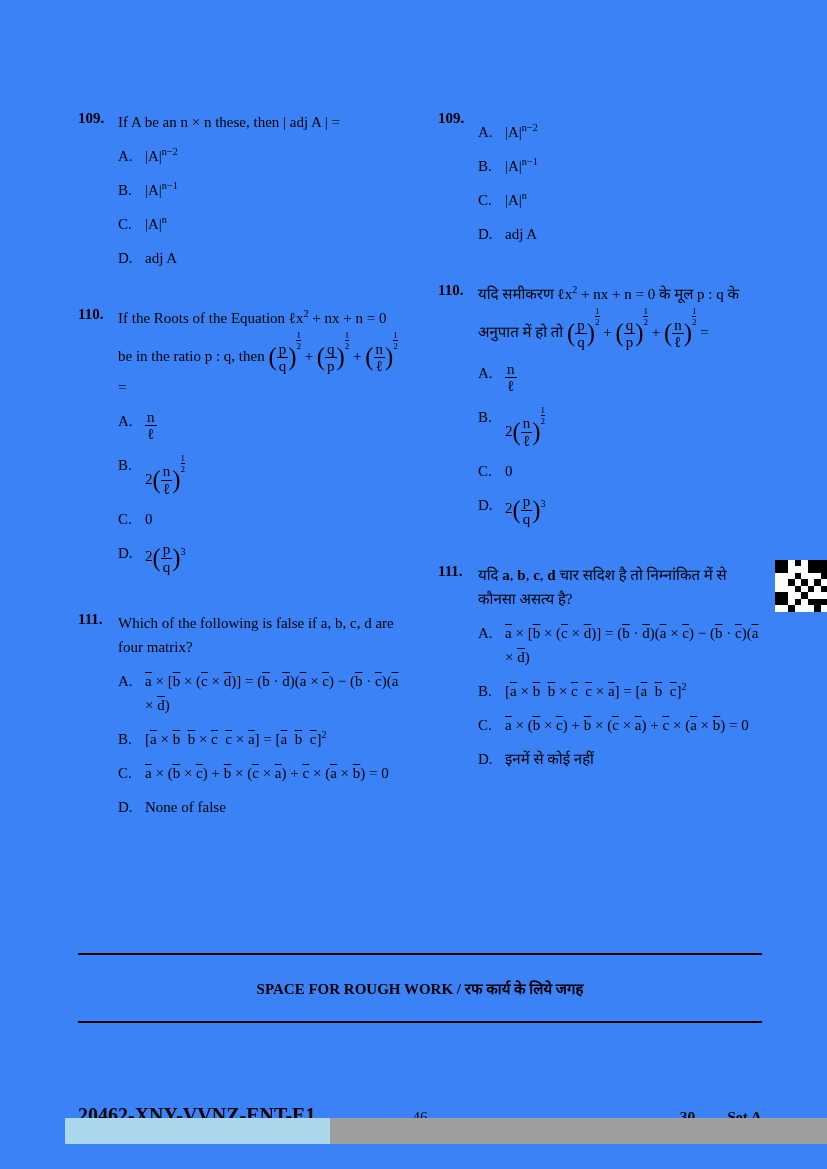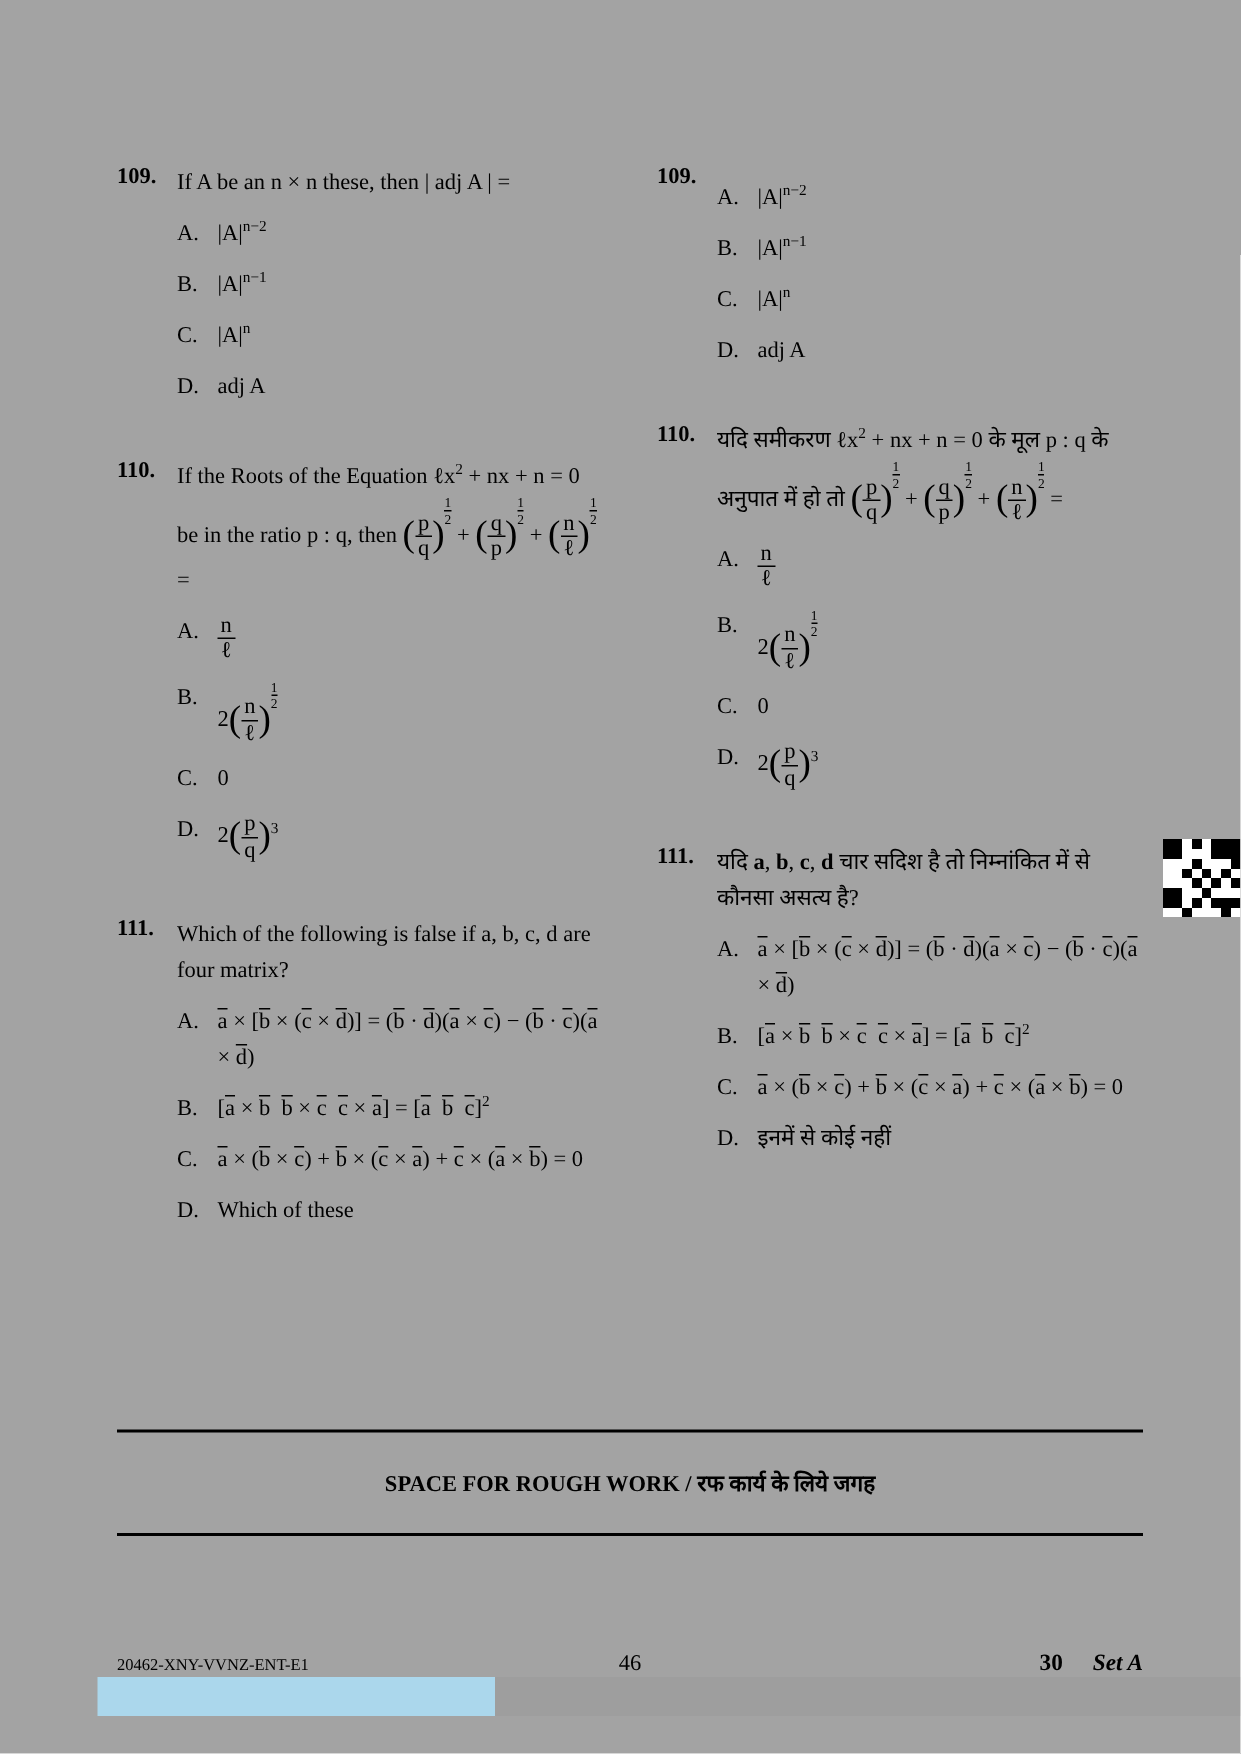--- a/index.html
+++ b/index.html
@@ -1,18 +1,18 @@
 <!DOCTYPE html>
 <html><head>
 <meta charset="utf-8">
 <style>
   * { box-sizing: border-box; margin: 0; padding: 0; }
   html, body { background: #ffffff; }
   .page {
-    position: relative; width: 827px; height: 1169px; background: #a3a3a3;
+    position: relative; width: 827px; height: 1169px; background: #3b82f6;
     font-family: "Liberation Serif", "DejaVu Serif", serif;
     color: #000; font-size: 15px; overflow: hidden; margin: 0 auto;
   }
   .content { position: absolute; top: 110px; left: 78px; width: 684px; }
   .columns { display: flex; gap: 36px; }
   .col { width: 324px; }
   .question { display: flex; margin-bottom: 26px; }
   .qnum { flex: 0 0 40px; font-weight: 700; }
   .qbody { flex: 1; }
   .stem { line-height: 1.6; margin-bottom: 6px; }
@@ -25,24 +25,24 @@
   .frac .fden { display: block; border-top: 1px solid #000; padding: 0 2px; }
   .pow { display: inline-block; text-align: center; font-size: 0.6em; line-height: 1.15; vertical-align: 1.3em; }
   .pow .fnum { display: block; }
   .pow .fden { display: block; border-top: 1px solid #000; }
   .bp { font-size: 1.65em; vertical-align: middle; line-height: 1; }
   .vb { text-decoration: overline; }
   .rough { position: absolute; top: 953px; left: 78px; width: 684px; }
   .rule { border-top: 2px solid #000; height: 0; }
   .rough-label { text-align: center; font-weight: 700; padding: 23px 0; font-size: 15px; }
   .footer { position: absolute; top: 1068px; left: 78px; width: 684px; display: flex; align-items: baseline; }
-  .footer-code { font-weight: 400; flex: 1; font-size: 11px; margin-top: 36px; }
+  .footer-code { font-weight: 700; flex: 1; font-size: 20px; margin-top: 36px; }
   .footer-page { flex: 0 0 auto; }
   .footer-right { flex: 1; text-align: right; font-weight: 700; font-size: 15.5px; }
-  .footer-right .setlbl { margin-left: 20px; font-style: italic; }
+  .footer-right .setlbl { margin-left: 32px; }
   .colorbar { position: absolute; top: 1118px; left: 65px; right: 0; height: 26px; display: flex; }
   .bar-blue { width: 265px; background: #abd7ec; }
   .bar-gray { flex: 1; background: #9e9e9e; }
   .qr { position: absolute; top: 558px; right: 0; width: 52px; height: 55px; }
 </style>
 </head>
 <body>
 
 <div class="page">
   <div class="content">
@@ -112,21 +112,21 @@
               <div class="opt">
                 <span class="olabel">B.</span>
                 <span class="otext">[<span class="vb">a</span> × <span class="vb">b</span> <span class="vb">b</span> × <span class="vb">c</span> <span class="vb">c</span> × <span class="vb">a</span>] = [<span class="vb">a</span> <span class="vb">b</span> <span class="vb">c</span>]<sup>2</sup></span>
               </div>
               <div class="opt">
                 <span class="olabel">C.</span>
                 <span class="otext"><span class="vb">a</span> × (<span class="vb">b</span> × <span class="vb">c</span>) + <span class="vb">b</span> × (<span class="vb">c</span> × <span class="vb">a</span>) + <span class="vb">c</span> × (<span class="vb">a</span> × <span class="vb">b</span>) = 0</span>
               </div>
               <div class="opt">
                 <span class="olabel">D.</span>
-                <span class="otext">Which of these</span>
+                <span class="otext">None of false</span>
               </div>
             </div>
           </div>
         </div>
 
       </div>
 
       <div class="col">
 
         <div class="question">

